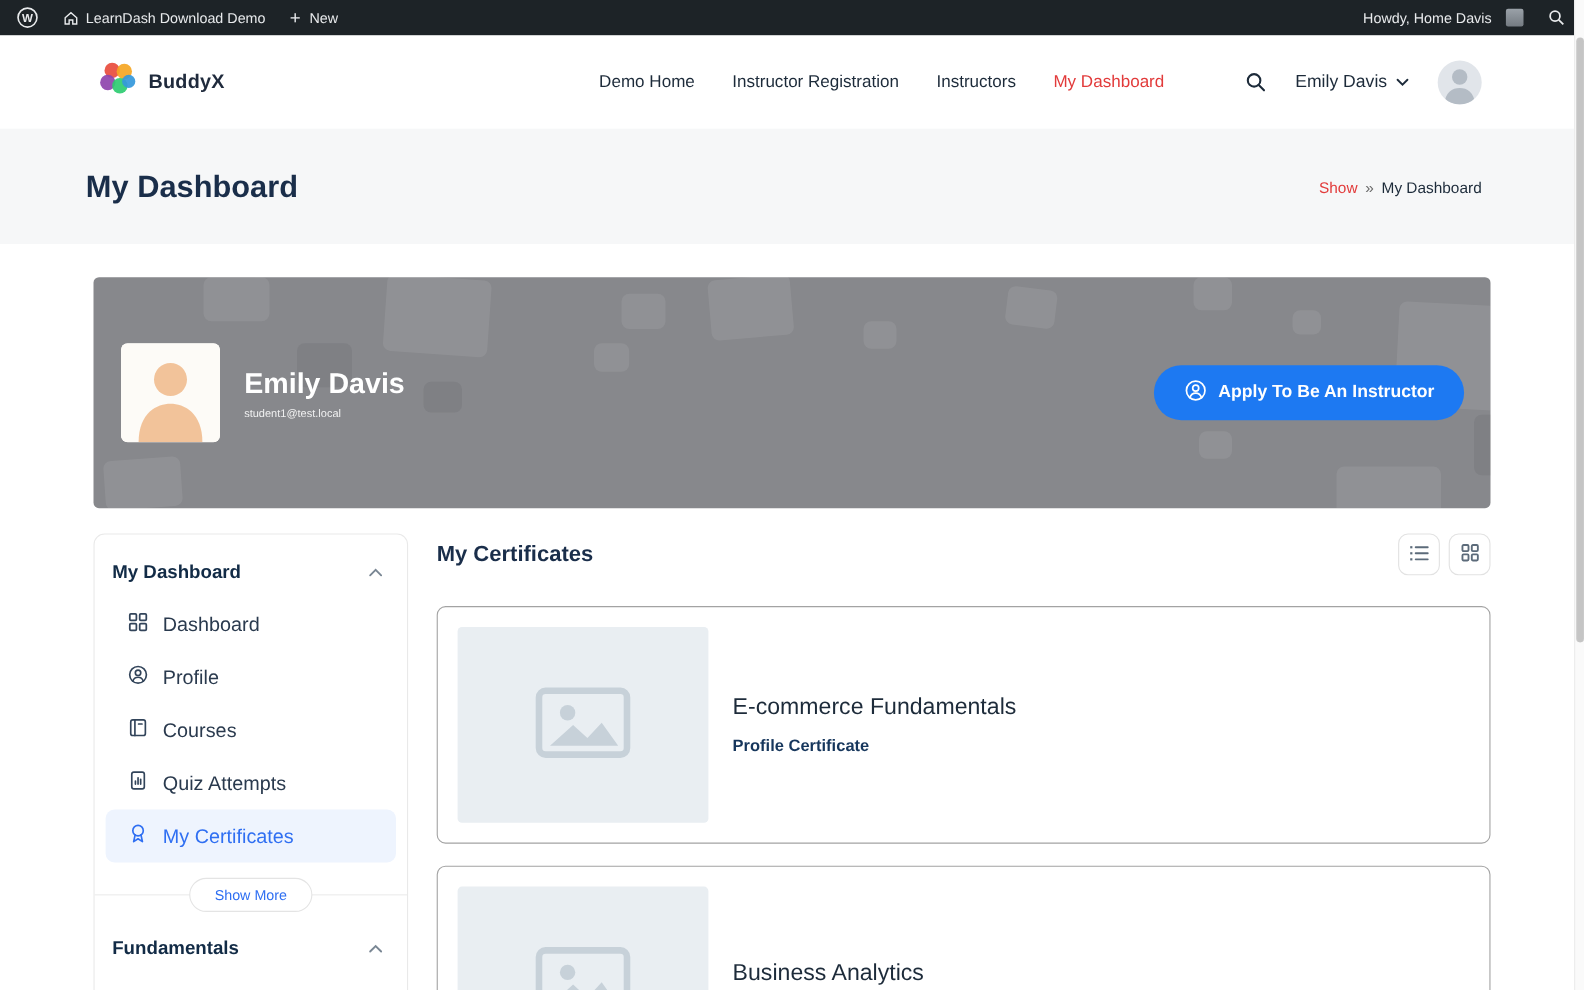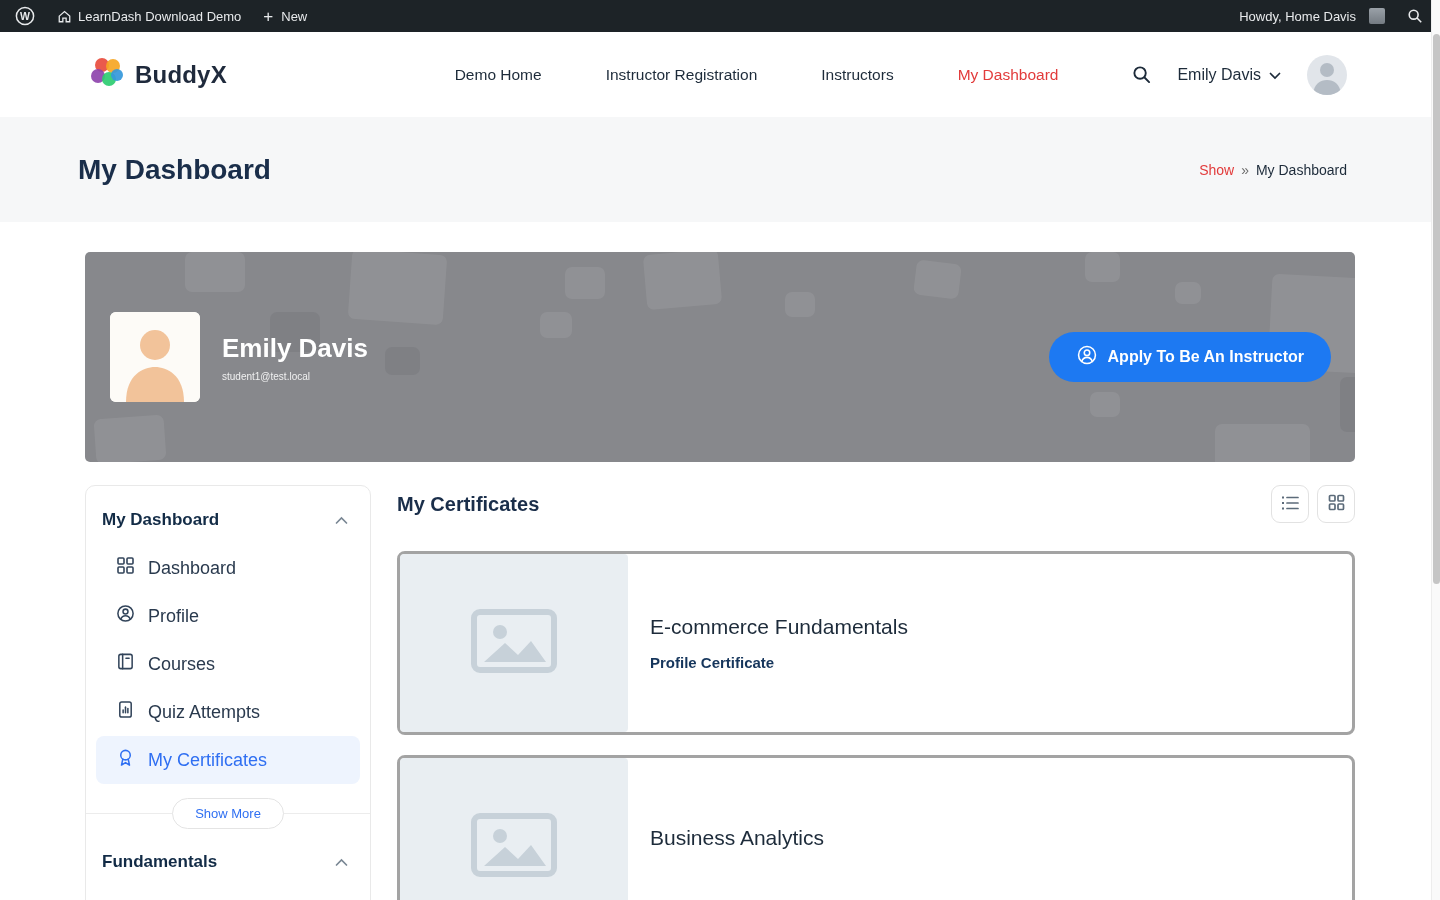--- a/index.html
+++ b/index.html
@@ -14,23 +14,23 @@
   .ab-item { display:flex; align-items:center; gap:6px; padding:0 11px; height:100%; cursor:pointer; white-space:nowrap; }
   .ab-item svg { display:block; }
   .ab-avatar { width:16px; height:16px; border-radius:2px; background:#8e959c;
                background:linear-gradient(#9aa1a8,#747b82); display:inline-block; margin-left:7px; }
   .ab-plus { font-size:17px; line-height:1; margin-right:2px; }
 
   
   .site-header { height:85px; background:#fff; display:flex; align-items:center;
                  justify-content:space-between; padding:0 93px 0 88px; }
   .logo { display:flex; align-items:center; gap:9px; cursor:pointer; }
-  .logo-text { font-size:24px; font-weight:bold; color:#1f2a3c; letter-spacing:.2px; }
+  .logo-text { font-size:18px; font-weight:bold; color:#1f2a3c; letter-spacing:.2px; }
   .main-nav { display:flex; align-items:center; gap:34px; }
-  .nav-link { font-size:15.5px; font-weight:500; color:#1d2b3a; text-decoration:none; cursor:pointer;margin-left:30px; }
+  .nav-link { font-size:15.5px; font-weight:500; color:#1d2b3a; text-decoration:none; cursor:pointer; }
   .nav-link.active { color:#e23b3b; }
   .header-right { display:flex; align-items:center; gap:26px; margin-left:40px; }
   .hdr-search { color:#1d2b3a; cursor:pointer; display:flex; }
   .hdr-user { display:flex; align-items:center; gap:8px; font-size:16px; color:#1d2b3a; cursor:pointer; }
   .hdr-avatar { width:40px; height:40px; border-radius:50%; background:#e1e5ea;
                 display:flex; align-items:flex-end; justify-content:center; overflow:hidden; cursor:pointer; }
 
   
   .page-title-band { height:105px; background:#f6f7f8; display:flex; align-items:center;
                      justify-content:space-between; padding:0 93px 0 78px; }
@@ -83,21 +83,21 @@
                    border-radius:16px; padding:7px 22px; font-size:13px; color:#2f6ff2;
                    font-family:inherit; cursor:pointer; }
 
   
   .certs { flex:1; }
   .certs-header { display:flex; justify-content:space-between; align-items:center; }
   .certs-title { font-size:20px; font-weight:bold; color:#1a2e4a; }
   .view-toggles { display:flex; gap:8px; }
   .toggle-btn { width:38px; height:38px; border:1px solid #e2e2e2; border-radius:9px; background:#fff;
                 display:flex; align-items:center; justify-content:center; color:#5c6b7a; cursor:pointer; }
-  .cert-card { border:3px solid #a3a3a3; border-radius:8px; margin-top:28px; 
+  .cert-card { border:1px solid #a3a3a3; border-radius:8px; margin-top:28px; padding:18px;
                display:flex; align-items:center; gap:22px; background:#fff; }
   .cert-card + .cert-card { margin-top:20px; }
   .cert-thumb { width:228px; height:178px; background:#e9eef2; border-radius:4px; flex-shrink:0;
                 display:flex; align-items:center; justify-content:center; color:#c7d1d9; }
   .cert-title { font-size:21px; font-weight:500; color:#1d2b3a; }
   .cert-link { display:inline-block; margin-top:15px; font-size:15px; font-weight:600;
                color:#16365c; text-decoration:none; cursor:pointer; }
 
   
   .page-scrollbar { position:fixed; top:0; right:0; width:9px; height:900px;

